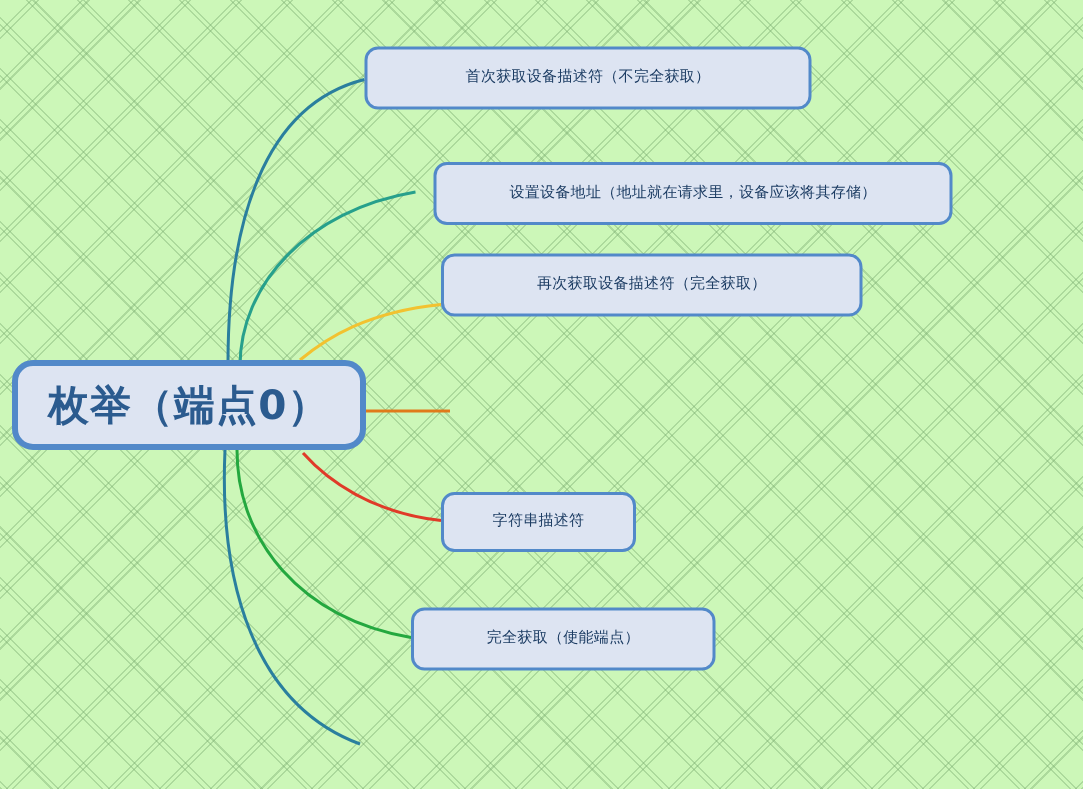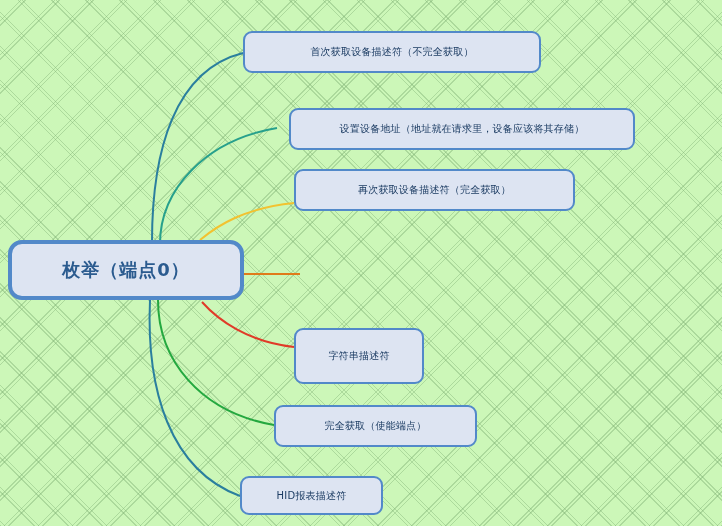--- a/index.html
+++ b/index.html
@@ -52,21 +52,21 @@
     justify-content: center;
     font-size: 10px;
     line-height: 1;
     white-space: nowrap;
     letter-spacing: 0.2px;
   }
 
   .node.root {
     border: 4px solid #5289c9;
     border-radius: 14px;
-    font-size: 18px;
+    font-size: 27px;
     font-weight: bold;
     color: #2b5b8f;
     letter-spacing: 1px;
   }
 </style>
 </head>
 <body>
 
 <div id="canvas">
 
@@ -82,19 +82,18 @@
 
   <div class="node root" id="root-node" style="left: 8px; top: 240px; width: 236px; height: 60px;">枚举（端点0）</div>
 
   <div class="node" id="child-0" style="left: 243px; top: 31px; width: 298px; height: 42px;">首次获取设备描述符（不完全获取）</div>
 
   <div class="node" id="child-1" style="left: 289px; top: 108px; width: 346px; height: 42px;">设置设备地址（地址就在请求里，设备应该将其存储）</div>
 
   <div class="node" id="child-2" style="left: 294px; top: 169px; width: 281px; height: 42px;">再次获取设备描述符（完全获取）</div>
 
 
-  <div class="node" id="child-4" style="left: 294px; top: 328px; width: 130px; height: 56px;">字符串描述符</div>
+  <div class="node" id="child-4" style="left: 294px; top: 328px; width: 130px; height: 40px;">字符串描述符</div>
 
   <div class="node" id="child-5" style="left: 274px; top: 405px; width: 203px; height: 42px;">完全获取（使能端点）</div>
 
-  <div class="node" id="child-6" style="left: 240px; top: 476px; width: 143px; height: 39px;">HID报表描述符</div>
 
 </div>
 
 </body></html>

